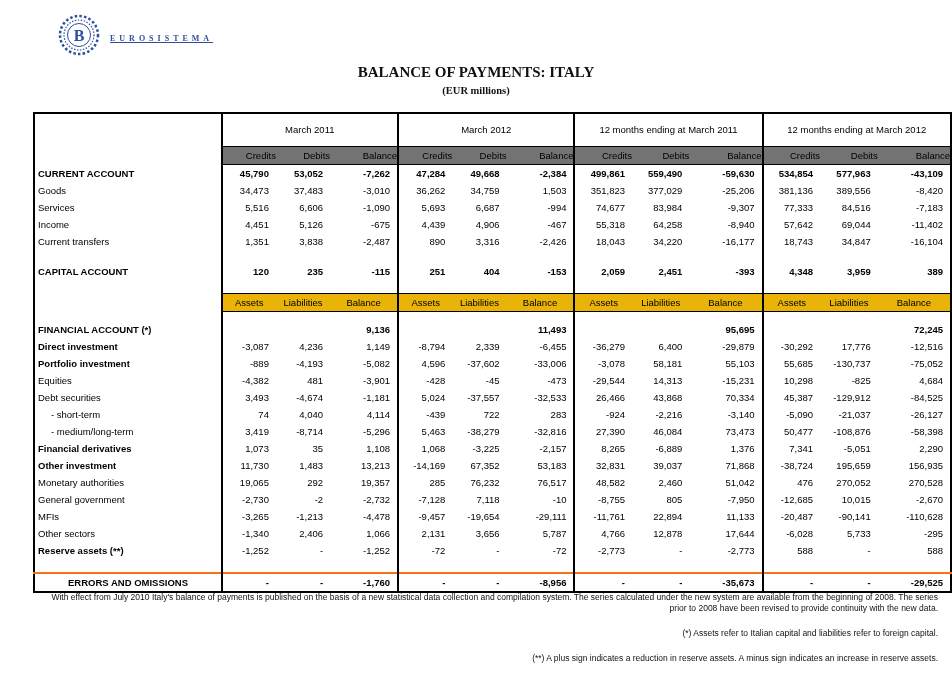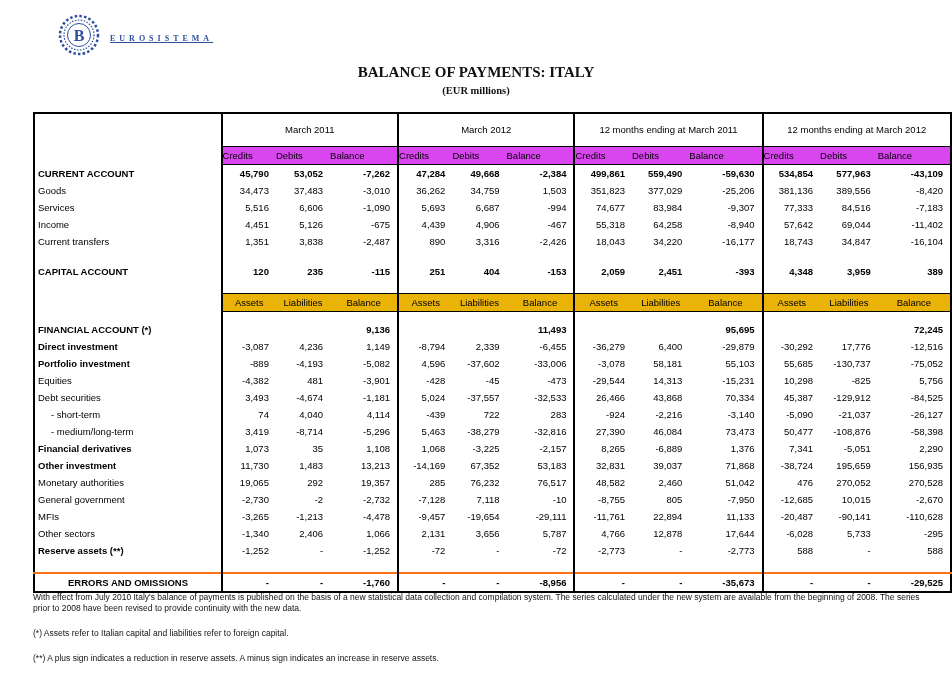--- a/index.html
+++ b/index.html
@@ -19,36 +19,36 @@
   table.bop{position:absolute;top:112px;left:33px;border-collapse:collapse;table-layout:fixed;
     font-size:9.5px;line-height:1;}
   table.bop{border:2px solid #000;}
   td,th{padding:0;margin:0;font-weight:normal;}
   col.lblc{width:196px;}
   col.vc{width:57px;}
   col.vcw{width:61px;}
 
   th.period{font-size:9.5px;text-align:center;height:32px;border-left:2px solid #000;font-weight:normal;vertical-align:middle;}
   th.lblhead{border-right:0;}
-  tr.grayrow td{background:#d946ef;text-align:left;height:17px;border-top:1px solid #000;border-bottom:1px solid #000;vertical-align:middle;}
+  tr.grayrow td{background:#737373;text-align:right;height:17px;border-top:1px solid #000;border-bottom:1px solid #000;vertical-align:middle;}
   td.gs{border-left:2px solid #000;}
   td.lbl{text-align:left;padding-left:3px;border-right:2px solid #000;white-space:nowrap;overflow:hidden;}
   td.num{text-align:right;padding-right:7px;white-space:nowrap;}
   tr.datarow td{height:17px;vertical-align:middle;}
   tr.spacer td{height:13px;}
   tr.spacer-sm td{height:9px;}
   td.b{font-weight:bold;}
   tr.midhdr td.mh{background:#eab308;text-align:center;border-top:1px solid #000;border-bottom:1px solid #000;height:17px;vertical-align:middle;margin-top:16px;}
   tr.midhdr td.lbl{background:#fff;}
   tr.eo td{border-top:2px solid #f97316;padding-left:33px;}
   td.indent{padding-left:16px;}
 
   
   .notes{position:absolute;left:33px;top:592px;width:905px;font-size:8.5px;color:#111;}
-  .notes p{margin:0 0 4px 0;line-height:1.3;}
+  .notes p{margin:0 0 4px 12px;line-height:1.3;text-align:right;}
   .notes p.gap{margin-top:14px;}
 </style>
 </head>
 <body>
 
 <div class="logo">
   <span>
     <svg width="42" height="46" viewBox="0 0 42 46">
       <circle cx="21" cy="23" r="19" fill="none" stroke="#2d4f9e" stroke-width="2.5" stroke-dasharray="2.5,2.2"></circle>
       <circle cx="21" cy="23" r="15" fill="none" stroke="#2d4f9e" stroke-width="1.2" stroke-dasharray="1.5,1.5"></circle>
@@ -307,21 +307,21 @@
         <td class="num">481</td>
         <td class="num">-3,901</td>
         <td class="num gs">-428</td>
         <td class="num">-45</td>
         <td class="num">-473</td>
         <td class="num gs">-29,544</td>
         <td class="num">14,313</td>
         <td class="num">-15,231</td>
         <td class="num gs">10,298</td>
         <td class="num">-825</td>
-        <td class="num">5,756</td>
+        <td class="num">4,684</td>
       </tr>
       <tr class="datarow">
         <td class="lbl">Debt securities</td>
         <td class="num gs">3,493</td>
         <td class="num">-4,674</td>
         <td class="num">-1,181</td>
         <td class="num gs">5,024</td>
         <td class="num">-37,557</td>
         <td class="num">-32,533</td>
         <td class="num gs">26,466</td>

